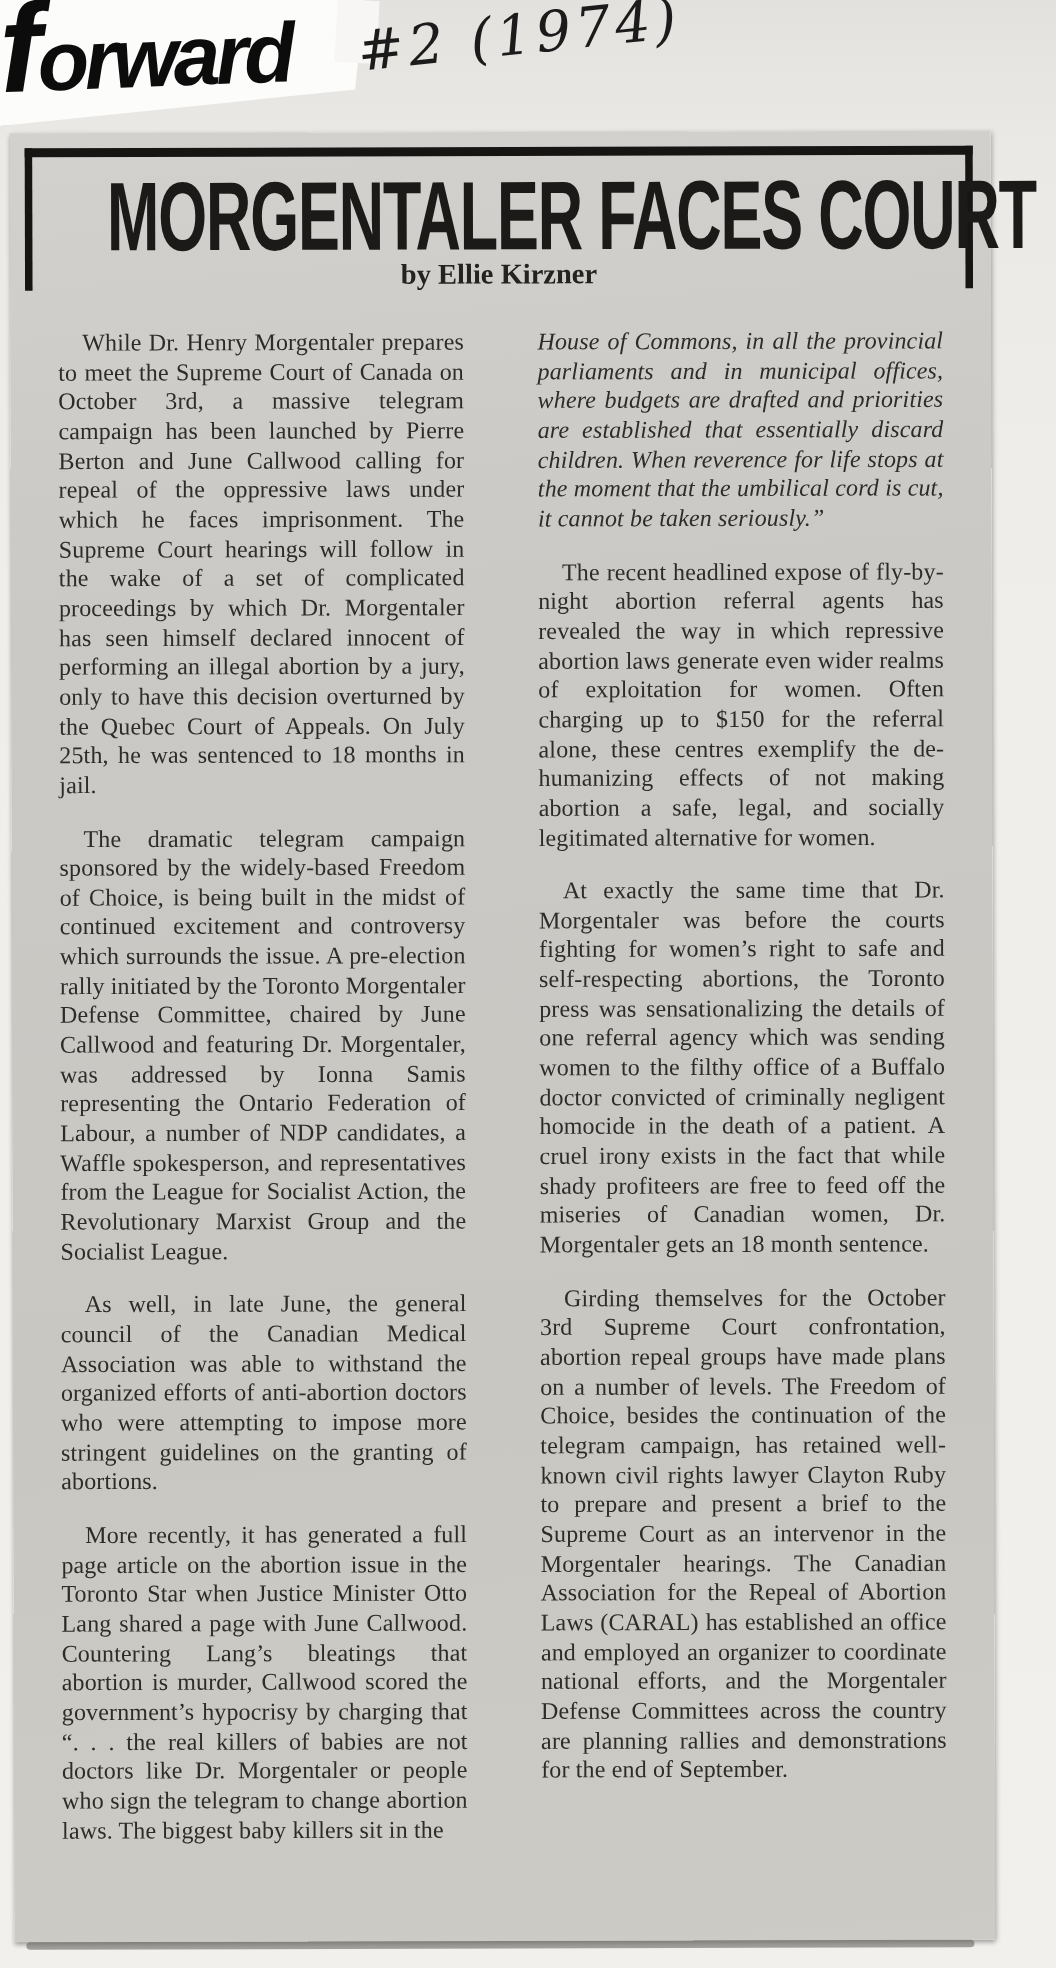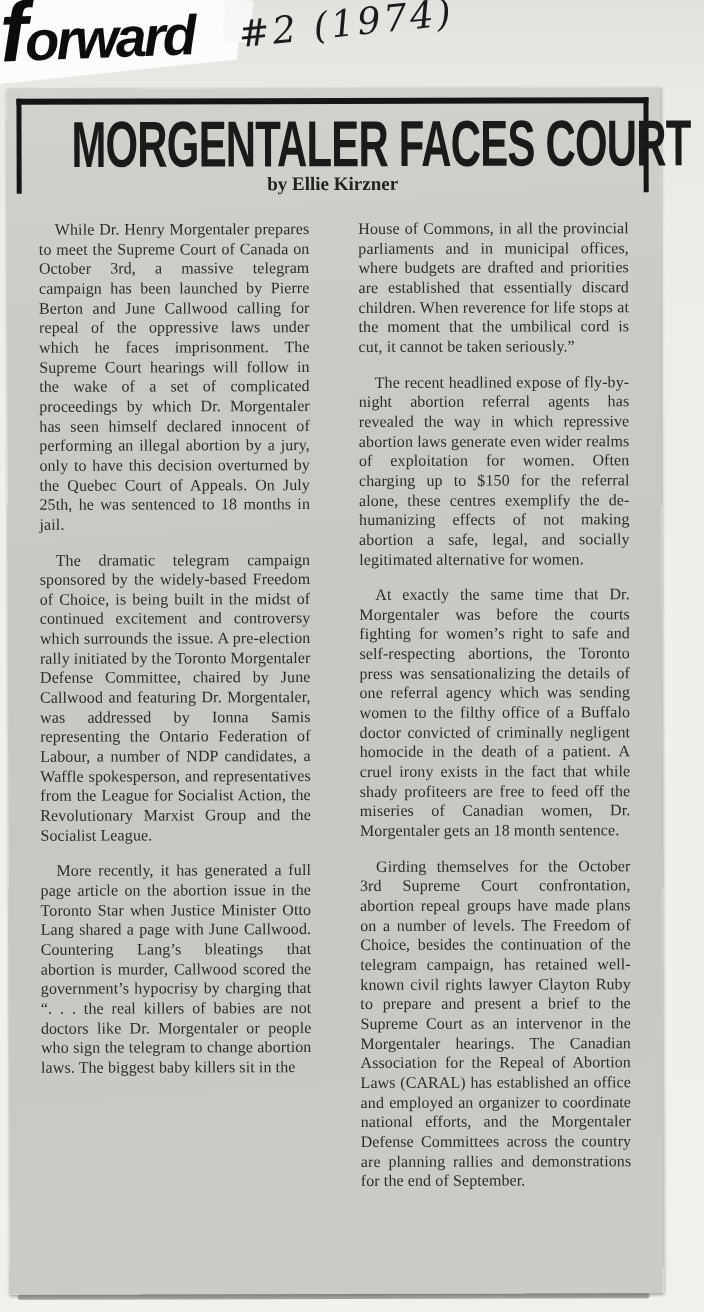--- a/index.html
+++ b/index.html
@@ -73,21 +73,21 @@
     text-align:center; font-weight:bold;
     font-size:19px; line-height:18px; color:#24231f;
   }
   .columns { display:flex; gap:17px; padding:10px 16px 0 16px; }
   .col {
     flex:1; text-align:justify;
     font-size:16px; line-height:19.65px; color:#2d2c29;
     letter-spacing:0.1px;
   }
   .col p { margin:16px; text-indent:16px; }
-  .col p.continuation { text-indent:0; }
+  .col p.continuation { text-indent:0;font-style:italic; }
 </style>
 </head>
 <body>
 
 <div class="page">
 
   <div class="masthead">
     <div class="logo-label">
       <span class="logo-text">forward</span>
     </div>
@@ -99,20 +99,21 @@
 
     <div class="headline-box">
       <h1 class="headline">MORGENTALER FACES COURT</h1>
       <div class="byline">by Ellie Kirzner</div>
     </div>
 
     <div class="columns">
       <div class="col">
         <p>While Dr. Henry Morgentaler prepares to meet the Supreme Court of Canada on October 3rd, a massive telegram campaign has been launched by Pierre Berton and June Callwood calling for repeal of the oppressive laws under which he faces imprisonment. The Supreme Court hearings will follow in the wake of a set of complicated proceedings by which Dr. Morgentaler has seen himself declared innocent of performing an illegal abortion by a jury, only to have this decision overturned by the Quebec Court of Appeals. On July 25th, he was sentenced to 18 months in jail.</p>
         <p>The dramatic telegram campaign sponsored by the widely-based Freedom of Choice, is being built in the midst of continued excitement and controversy which surrounds the issue. A pre-election rally initiated by the Toronto Morgentaler Defense Committee, chaired by June Callwood and featuring Dr. Morgentaler, was addressed by Ionna Samis representing the Ontario Federation of Labour, a number of NDP candidates, a Waffle spokesperson, and representatives from the League for Socialist Action, the Revolutionary Marxist Group and the Socialist League.</p>
+        <p>As well, in late June, the general council of the Canadian Medical Association was able to withstand the organized efforts of anti-abortion doctors who were attempting to impose more stringent guidelines on the granting of abortions.</p>
         <p>More recently, it has generated a full page article on the abortion issue in the Toronto Star when Justice Minister Otto Lang shared a page with June Callwood. Countering Lang’s bleatings that abortion is murder, Callwood scored the government’s hypocrisy by charging that “. . . the real killers of babies are not doctors like Dr. Morgentaler or people who sign the telegram to change abortion laws. The biggest baby killers sit in the</p>
       </div>
       <div class="col">
         <p class="continuation">House of Commons, in all the provincial parliaments and in municipal offices, where budgets are drafted and priorities are established that essentially discard children. When reverence for life stops at the moment that the umbilical cord is cut, it cannot be taken seriously.”</p>
         <p>The recent headlined expose of fly-by-night abortion referral agents has revealed the way in which repressive abortion laws generate even wider realms of exploitation for women. Often charging up to $150 for the referral alone, these centres exemplify the de-humanizing effects of not making abortion a safe, legal, and socially legitimated alternative for women.</p>
         <p>At exactly the same time that Dr. Morgentaler was before the courts fighting for women’s right to safe and self-respecting abortions, the Toronto press was sensationalizing the details of one referral agency which was sending women to the filthy office of a Buffalo doctor convicted of criminally negligent homocide in the death of a patient. A cruel irony exists in the fact that while shady profiteers are free to feed off the miseries of Canadian women, Dr. Morgentaler gets an 18 month sentence.</p>
         <p>Girding themselves for the October 3rd Supreme Court confrontation, abortion repeal groups have made plans on a number of levels. The Freedom of Choice, besides the continuation of the telegram campaign, has retained well-known civil rights lawyer Clayton Ruby to prepare and present a brief to the Supreme Court as an intervenor in the Morgentaler hearings. The Canadian Association for the Repeal of Abortion Laws (CARAL) has established an office and employed an organizer to coordinate national efforts, and the Morgentaler Defense Committees across the country are planning rallies and demonstrations for the end of September.</p>
       </div>
     </div>
 

